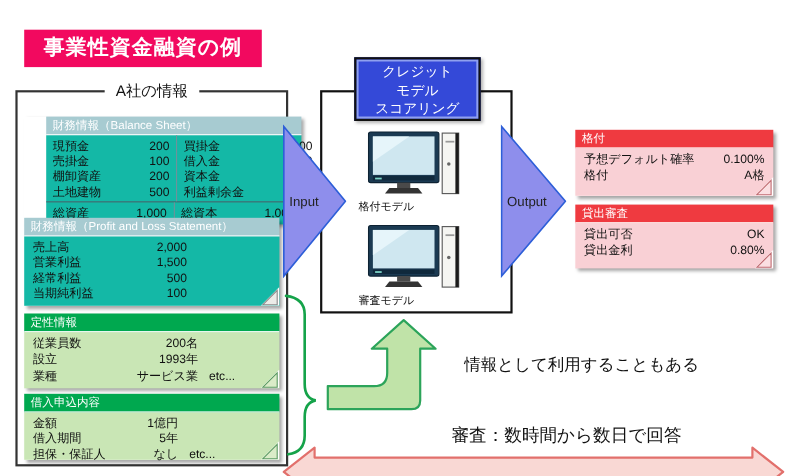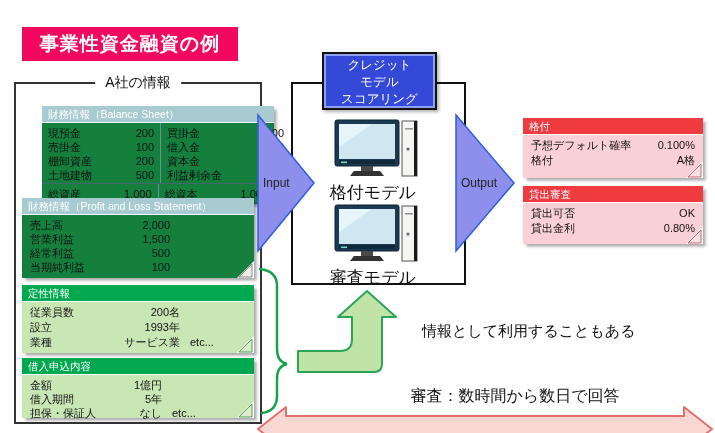--- a/index.html
+++ b/index.html
@@ -15,21 +15,21 @@
   .group-box{position:absolute;left:14px;top:62px;width:244px;height:338px;
     border:2px solid #333;background:#fff;}
   .group-legend{position:absolute;top:-10px;left:50%;transform:translateX(-50%);
     background:#fff;padding:0 10px;font-size:14px;color:#111;white-space:nowrap;}
 
   
   .card{position:absolute;box-shadow:2.5px 2.5px 3px rgba(0,0,0,0.35);}
   .card-header{height:16px;line-height:16px;padding:0 6px;font-size:10.5px;
     color:#fff;border-bottom:1.5px solid #fff;white-space:nowrap;overflow:hidden;}
   .teal .card-header{background:#A7CBD1;}
-  .teal .card-body{background:#15803d;}
+  .teal .card-body{background:#14b8a6;}
   .green .card-header{background:#00A84F;}
   .green .card-body{background:#C9E6B5;}
   .red .card-header{background:#EF3A40;}
   .red .card-body{background:#F9D0D5;}
   .card-body{position:relative;font-size:11px;color:#111;}
 
   .trow{display:flex;line-height:14px;}
   .tl{flex:1;white-space:nowrap;}
   .tv{width:62px;text-align:right;white-space:nowrap;}
   .te{width:46px;padding-left:10px;white-space:nowrap;}
@@ -48,22 +48,22 @@
 
   
   .center-box{position:absolute;left:291px;top:62px;width:171px;height:199px;
     border:2px solid #111;background:#fff;z-index:1;}
   .model-box{position:absolute;left:322px;top:32px;width:115px;height:58px;
     background:#3449D8;border:2px solid #111;box-shadow:inset 0 0 0 2px #8FA0EF,2px 2px 3px rgba(0,0,0,0.3);
     color:#fff;text-align:center;font-size:12.5px;line-height:17px;padding-top:3px;
     box-sizing:border-box;z-index:3;}
 
   .pc-wrap{position:absolute;z-index:2;}
-  .pc-label{position:absolute;z-index:2;width:90px;text-align:right;
-    font-size:17px;color:#111;}
+  .pc-label{position:absolute;z-index:2;width:90px;text-align:left;
+    font-size:10px;color:#111;}
 
   
   .flow-arrow{position:absolute;z-index:2;}
   .flow-label{position:absolute;z-index:3;font-size:12px;color:#222;}
 
   
   .note{position:absolute;color:#111;white-space:nowrap;}
   #info-note{left:422px;top:302px;width:240px;font-size:15px;}
   #timeline-note{left:400px;top:366px;width:230px;font-size:16px;text-align:center;}
 

